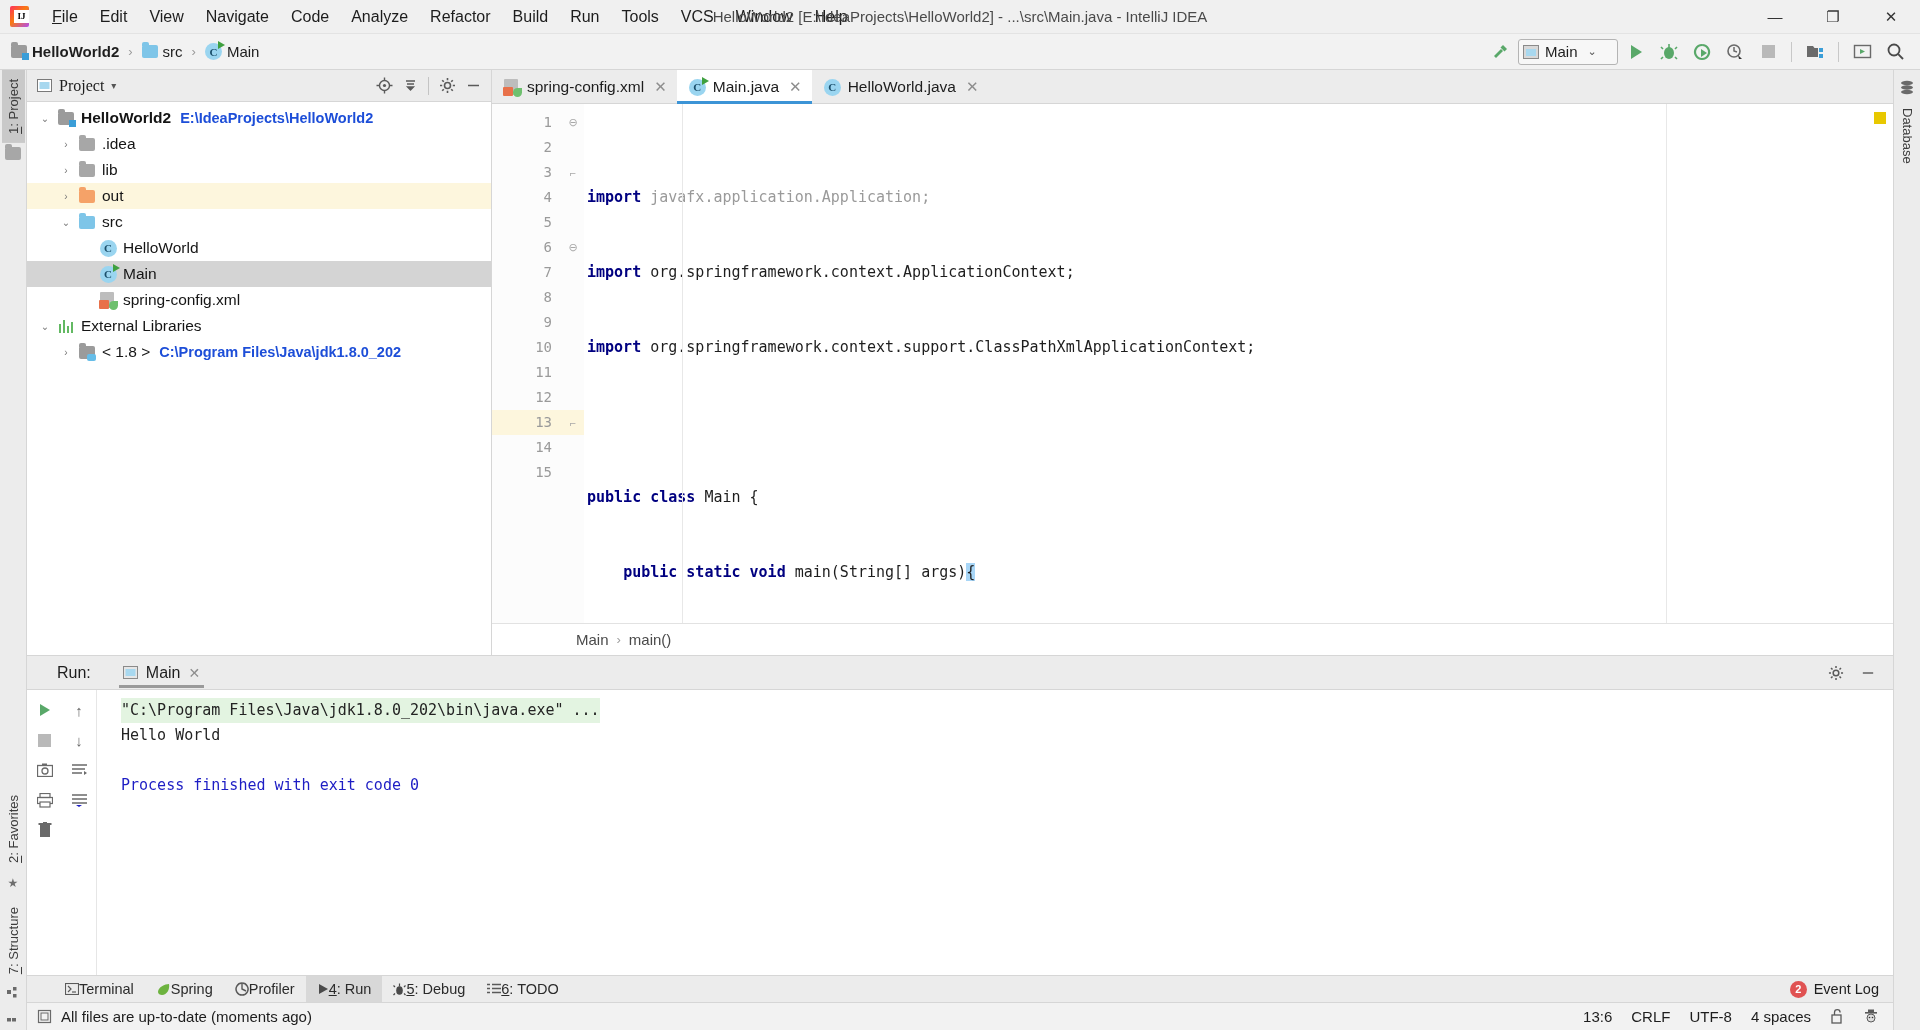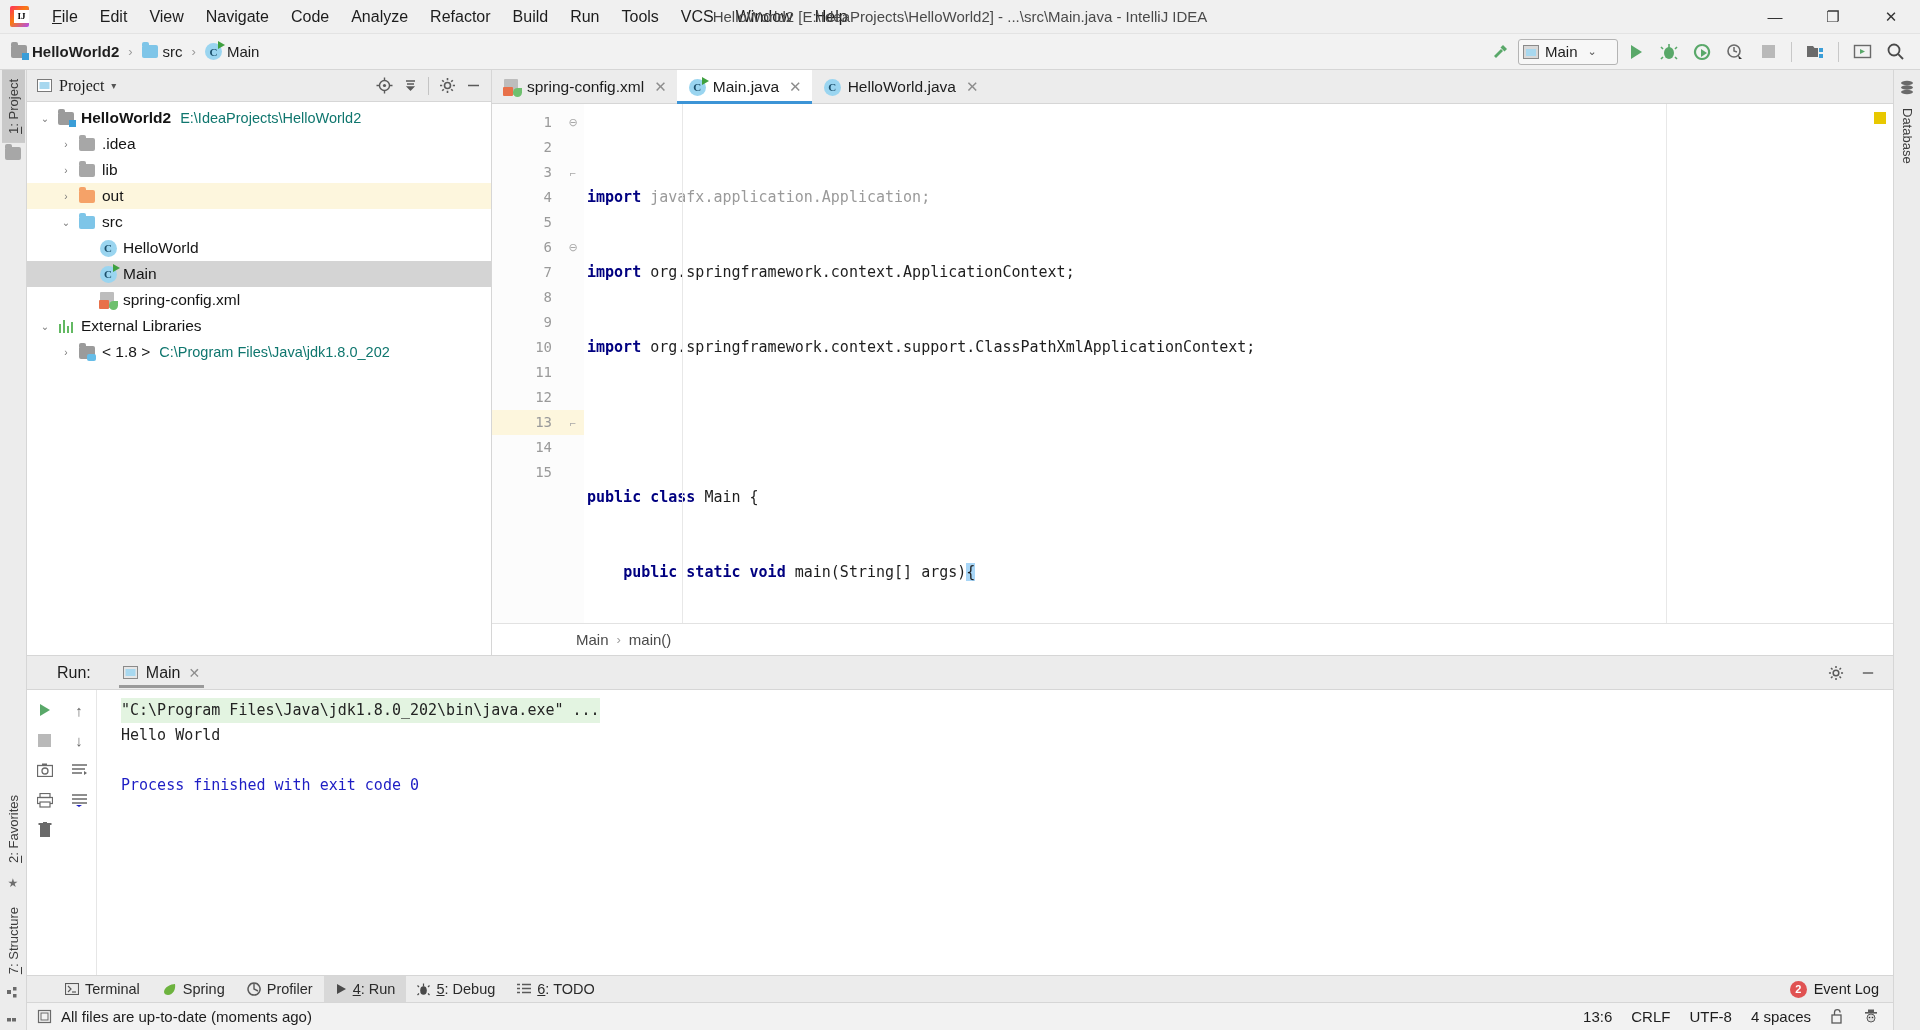--- a/index.html
+++ b/index.html
@@ -110,21 +110,21 @@
   .pp-div { width:1px; height:18px; background:#c4c4c4; margin:0 4px; }
 
   .tree { flex:1 1 auto; overflow:hidden; padding-top:3px; font-size:15.5px; }
   .trow { display:flex; align-items:center; height:26px; white-space:nowrap; cursor:default; }
   .trow.sel { background:#d4d4d4; }
   .trow.hl  { background:#fdf6dd; }
   .trow .arrow { width:20px; text-align:center; color:#7a7a7a; font-size:10px; flex:0 0 20px; }
   .trow .ico { width:22px; display:flex; align-items:center; justify-content:center; flex:0 0 22px; margin-right:4px; }
   .trow .lbl { color:#151515; }
   .trow .lbl.b { font-weight:bold; }
-  .trow .sub { color:#0f766e; margin-left:9px; font-size:14.5px; }
+  .trow .sub { color:#1d4ed8; margin-left:9px; font-size:14.5px;font-weight:bold; }
 
   
   .folder { width:16px; height:13px; border-radius:2px 2px 2px 2px; position:relative; }
   .folder::before {
     content:""; position:absolute; top:-3px; left:0; width:7px; height:4px; border-radius:2px 2px 0 0;
   }
   .f-gray  { background:#a7a7a7; } .f-gray::before  { background:#a7a7a7; }
   .f-blue  { background:#7ec5e8; } .f-blue::before  { background:#7ec5e8; }
   .f-orange{ background:#f5a268; } .f-orange::before{ background:#f5a268; }
   .f-proj  { background:#9b9b9b; } .f-proj::before  { background:#9b9b9b; }
@@ -222,21 +222,21 @@
   }
   .con-cmd { background:#e3f4e1; color:#232323; display:inline-block; }
   .con-blue { color:#1d1dc4; }
 
   
   .toolwin-bar {
     height:27px; display:flex; align-items:center; background:#ececec;
     border-top:1px solid #d6d6d6; flex:0 0 27px; padding-left:27px;
   }
   .tw {
-    display:flex; align-items:center; gap:6px; height:27px; padding:10px 11px; font-size:14.5px; color:#2b2b2b;
+    display:flex; align-items:center; height:27px; padding:10px 11px; font-size:14.5px; color:#2b2b2b;
     cursor:default;
   }
   .tw.active { background:#d8d8d8; }
   .tw u { text-decoration:underline; }
   .tw-right { margin-left:auto; display:flex; align-items:center; gap:7px; padding-right:14px; font-size:14.5px; }
   .badge { width:17px; height:17px; border-radius:50%; background:#e05252; color:#fff; font-size:11px;
     display:flex; align-items:center; justify-content:center; font-weight:bold; }
 
   .statusbar {
     height:28px; display:flex; align-items:center; background:#f2f2f2;

